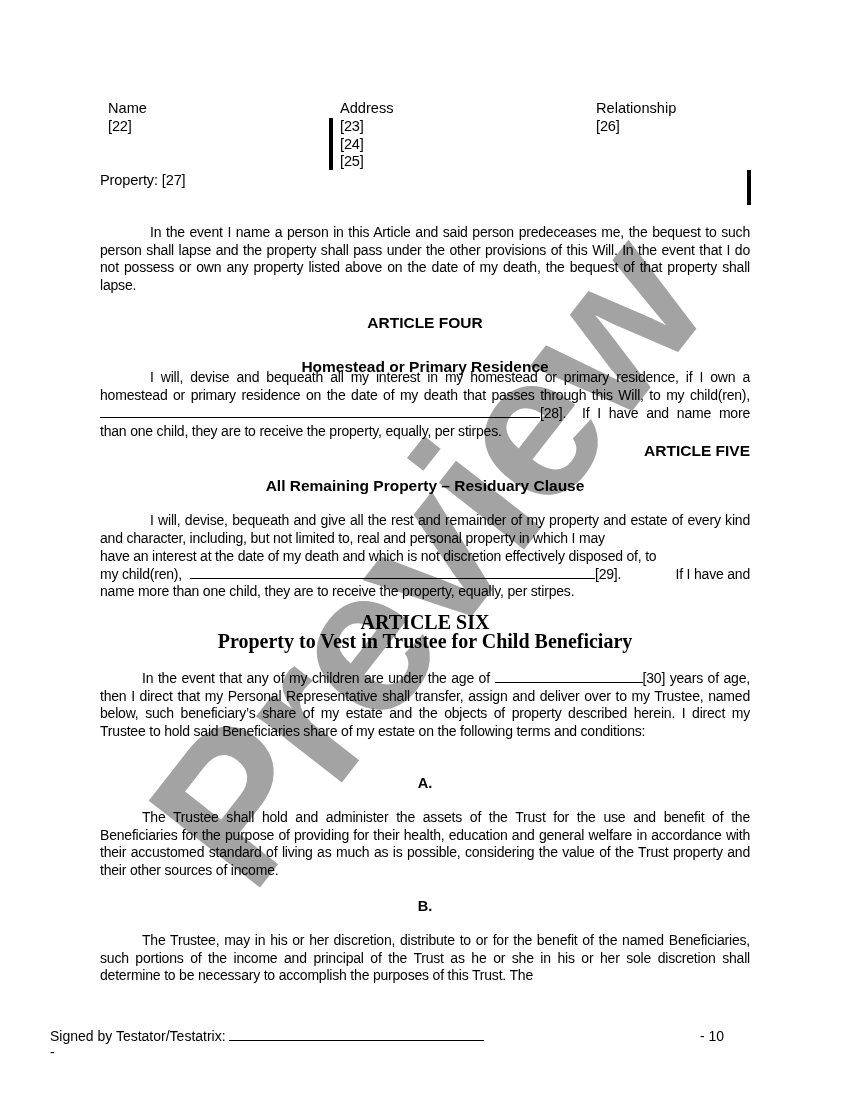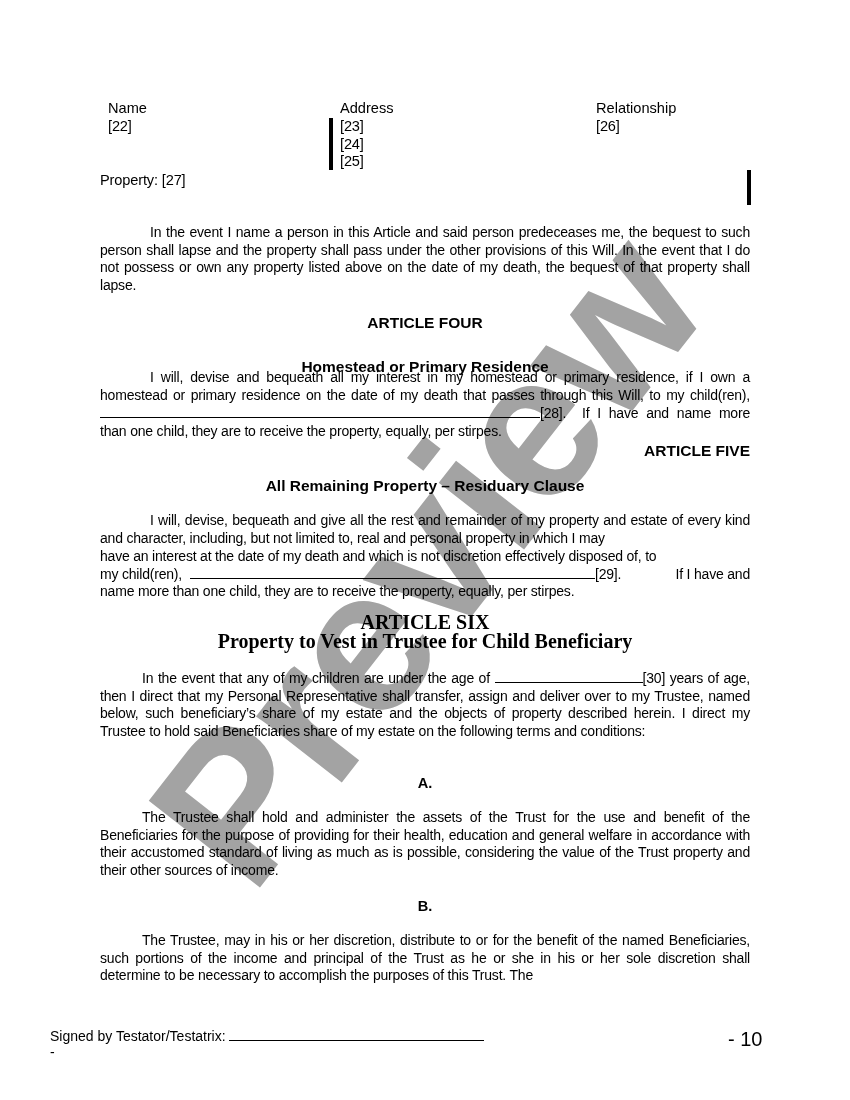--- a/index.html
+++ b/index.html
@@ -100,23 +100,23 @@
       margin-left: 3px;
     }
     .footer-dash {
       position: absolute;
       left: 50px;
       top: 1044px;
       font-size: 14px;
     }
     .page-num {
       position: absolute;
-      left: 728px;
+      left: 700px;
       top: 1028px;
-      font-size: 20px;
+      font-size: 14px;
       color: #000;
       z-index: 3;
     }
     .logo {
       position: absolute;
       left: 708px;
       top: 1025px;
       width: 112px;
       height: 44px;
       z-index: 4;

